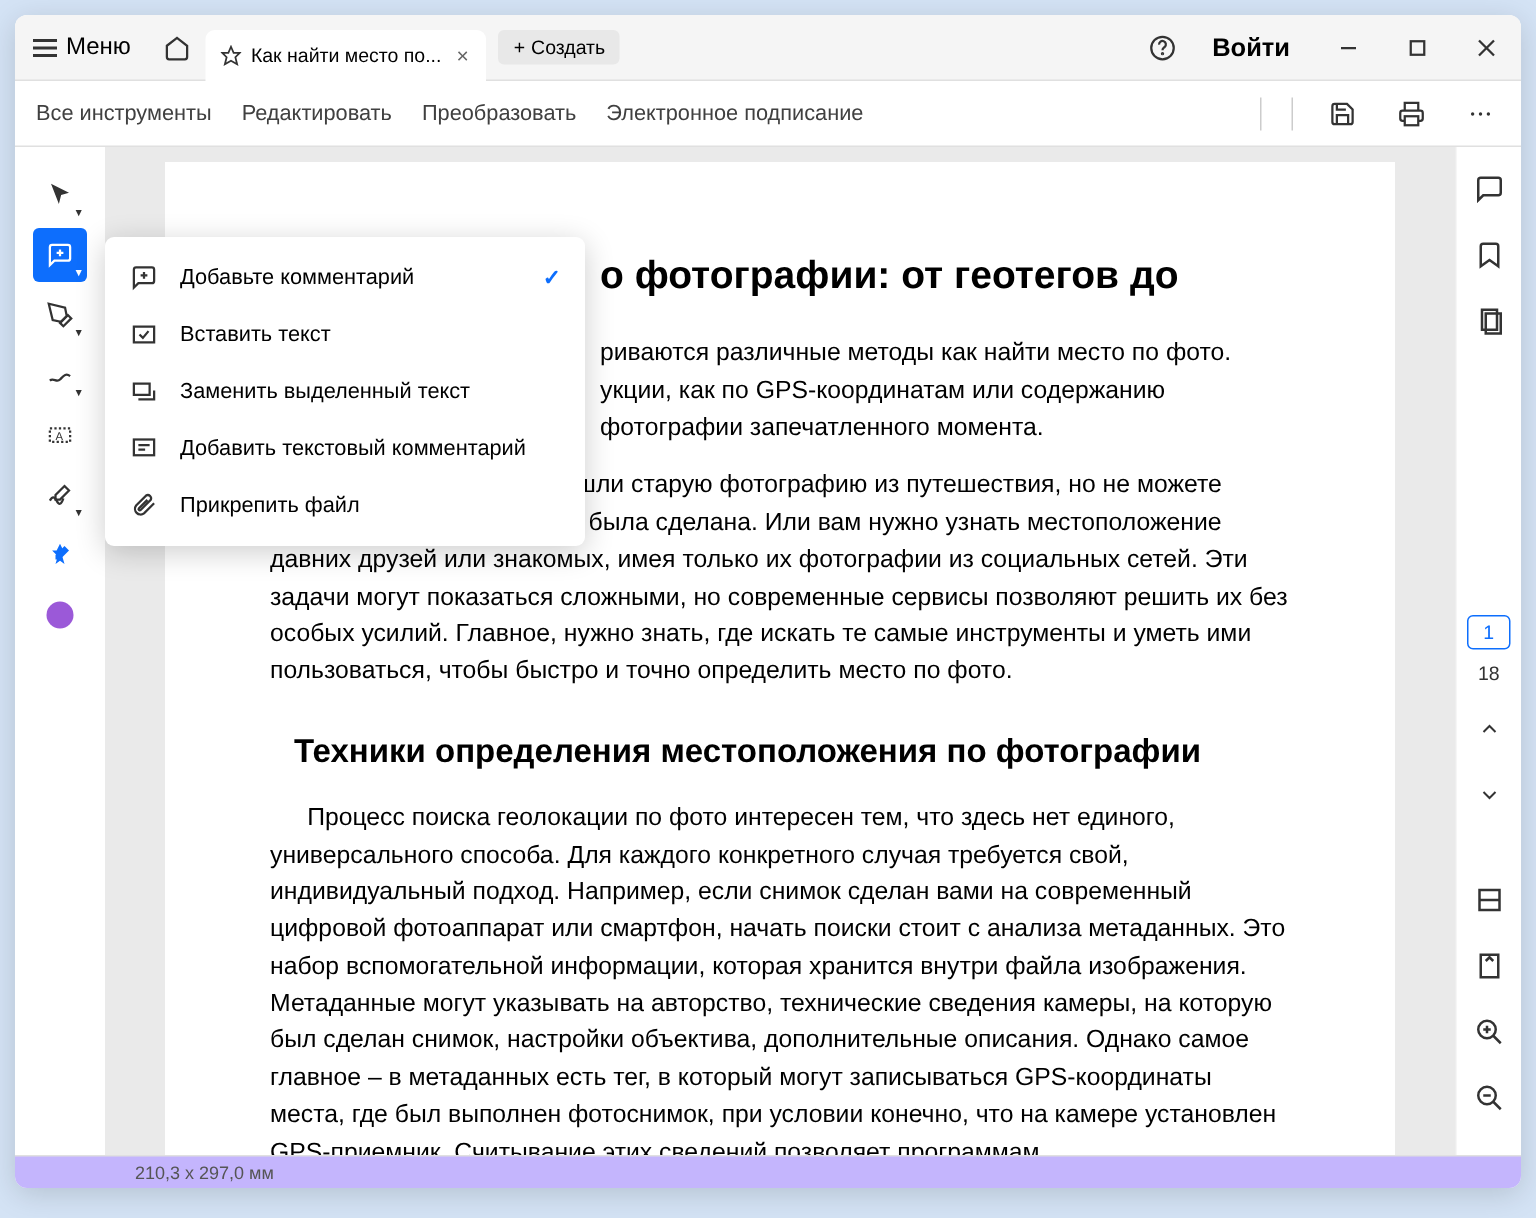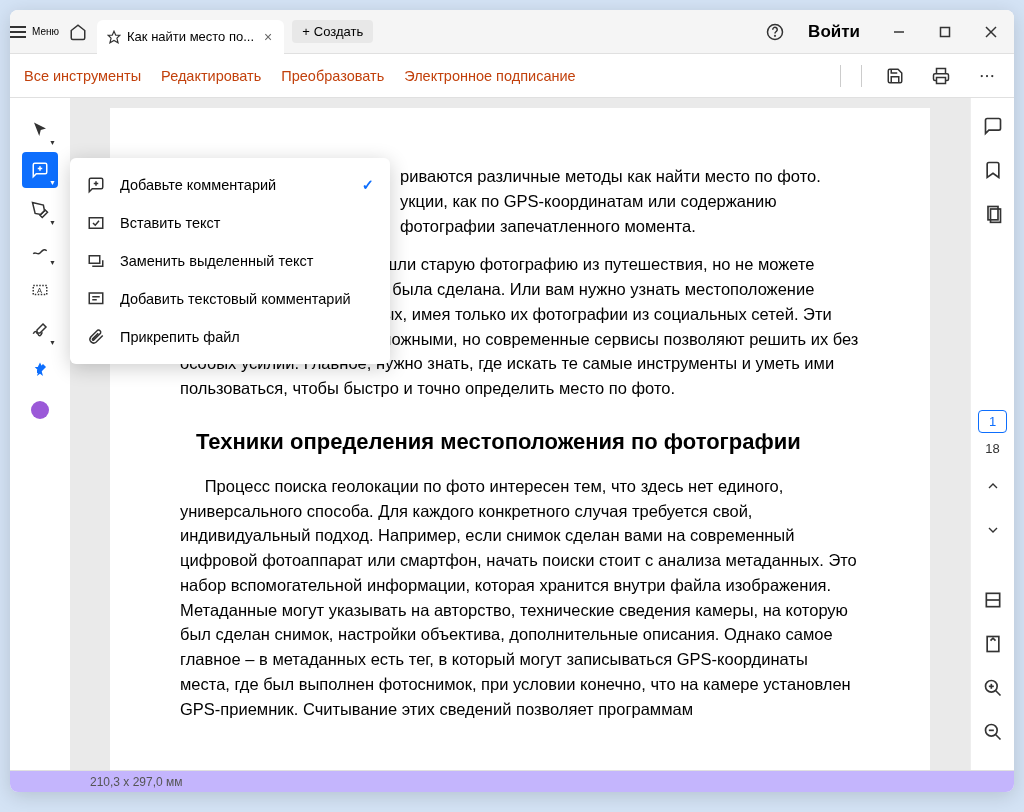--- a/index.html
+++ b/index.html
@@ -1,36 +1,36 @@
 <!DOCTYPE html>
 <html><head>
 <meta charset="utf-8">
 <style>
 * { box-sizing: border-box; margin: 0; padding: 0; font-family: "Segoe UI", Arial, sans-serif; }
 body { width: 1024px; height: 812px; overflow: hidden; background: #d4e3f5; position: relative; }
 .window { position: absolute; top: 10px; left: 10px; right: 10px; bottom: 20px; background: #fff; border-radius: 8px; box-shadow: 0 4px 20px rgba(0,0,0,0.15); display: flex; flex-direction: column; overflow: hidden; }
 
 
 .titlebar { height: 44px; background: #f5f5f5; display: flex; align-items: center; border-bottom: 1px solid #e0e0e0; }
-.menu-btn { display: flex; align-items: center; gap: 6px; padding: 8px 0; font-size: 10px; cursor: pointer; }
+.menu-btn { display: flex; align-items: center; gap: 6px; padding: 8px 12px; font-size: 16px; cursor: pointer; }
 .hamburger { display: inline-flex; flex-direction: column; gap: 3px; }
 .hamburger span { width: 16px; height: 2px; background: #333; }
 .home-btn { padding: 8px 10px; cursor: pointer; }
 .tab { display: flex; align-items: center; background: #fff; height: 34px; padding: 0 8px 0 10px; border-radius: 6px 6px 0 0; margin-top: 10px; gap: 6px; font-size: 13px; max-width: 200px; }
 .tab-title { white-space: nowrap; overflow: hidden; text-overflow: ellipsis; flex: 1; }
 .tab-close { padding: 2px 4px; cursor: pointer; font-size: 14px; color: #666; }
 .new-tab { display: flex; align-items: center; gap: 4px; padding: 4px 10px; margin-left: 8px; background: #e8e8e8; border-radius: 4px; font-size: 13px; cursor: pointer; }
 .spacer { flex: 1; }
 .help-btn { padding: 8px; cursor: pointer; }
 .login { font-weight: bold; font-size: 17px; padding: 0 16px; cursor: pointer; }
 .winbtn { width: 46px; height: 44px; display: flex; align-items: center; justify-content: center; cursor: pointer; }
 
 
 .toolbar { height: 44px; display: flex; align-items: center; padding: 0 14px; border-bottom: 1px solid #e0e0e0; gap: 20px; font-size: 14.5px; }
-.toolbar-item { cursor: pointer; color: #c2410c; }
+.toolbar-item { cursor: pointer; color: #404040; }
 .toolbar-sep { width: 1px; height: 22px; background: #ccc; }
 .search-box { display: flex; align-items: center; gap: 8px; color: #666; cursor: text; }
 .tb-icon { cursor: pointer; padding: 4px; color: #333; }
 
 
 .main { flex: 1; display: flex; overflow: hidden; position: relative; }
 .left-rail { width: 60px; display: flex; flex-direction: column; align-items: center; padding-top: 14px; gap: 4px; position: relative; }
 .tool-btn { width: 36px; height: 36px; display: flex; align-items: center; justify-content: center; border-radius: 4px; cursor: pointer; color: #333; position: relative; }
 .tool-btn.active { background: #0d6efd; color: #fff; }
 .tool-btn.pin { color: #0d6efd; }
@@ -246,20 +246,21 @@
             <svg width="18" height="18" viewBox="0 0 24 24" fill="none" stroke="#333" stroke-width="2">
               <path d="M21 10l-9 9a5 5 0 01-7-7l9-9a3 3 0 014 4l-9 9a1 1 0 01-1.5-1.5L15 7"></path>
             </svg>
           </span>
         <span>Прикрепить файл</span>
       </div>
     </div>
 
     <div class="doc-area">
       <div class="page">
+        <h1 style="padding-left:220px;">о фотографии: от геотегов до</h1>
         <p style="padding-left:220px; text-indent:0;">риваются различные методы как найти место по фото. укции, как по GPS-координатам или содержанию фотографии запечатленного момента.</p>
         <p>Представьте, что вы нашли старую фотографию из путешествия, но не можете вспомнить, где именно она была сделана. Или вам нужно узнать местоположение давних друзей или знакомых, имея только их фотографии из социальных сетей. Эти задачи могут показаться сложными, но современные сервисы позволяют решить их без особых усилий. Главное, нужно знать, где искать те самые инструменты и уметь ими пользоваться, чтобы быстро и точно определить место по фото.</p>
         <h2>Техники определения местоположения по фотографии</h2>
         <p>Процесс поиска геолокации по фото интересен тем, что здесь нет единого, универсального способа. Для каждого конкретного случая требуется свой, индивидуальный подход. Например, если снимок сделан вами на современный цифровой фотоаппарат или смартфон, начать поиски стоит с анализа метаданных. Это набор вспомогательной информации, которая хранится внутри файла изображения. Метаданные могут указывать на авторство, технические сведения камеры, на которую был сделан снимок, настройки объектива, дополнительные описания. Однако самое главное – в метаданных есть тег, в который могут записываться GPS-координаты места, где был выполнен фотоснимок, при условии конечно, что на камере установлен GPS-приемник. Считывание этих сведений позволяет программам</p>
       </div>
     </div>
 
     <div class="right-rail">
       <div class="icon-btn">
           <svg width="20" height="20" viewBox="0 0 24 24" fill="none" stroke="#333" stroke-width="2">

